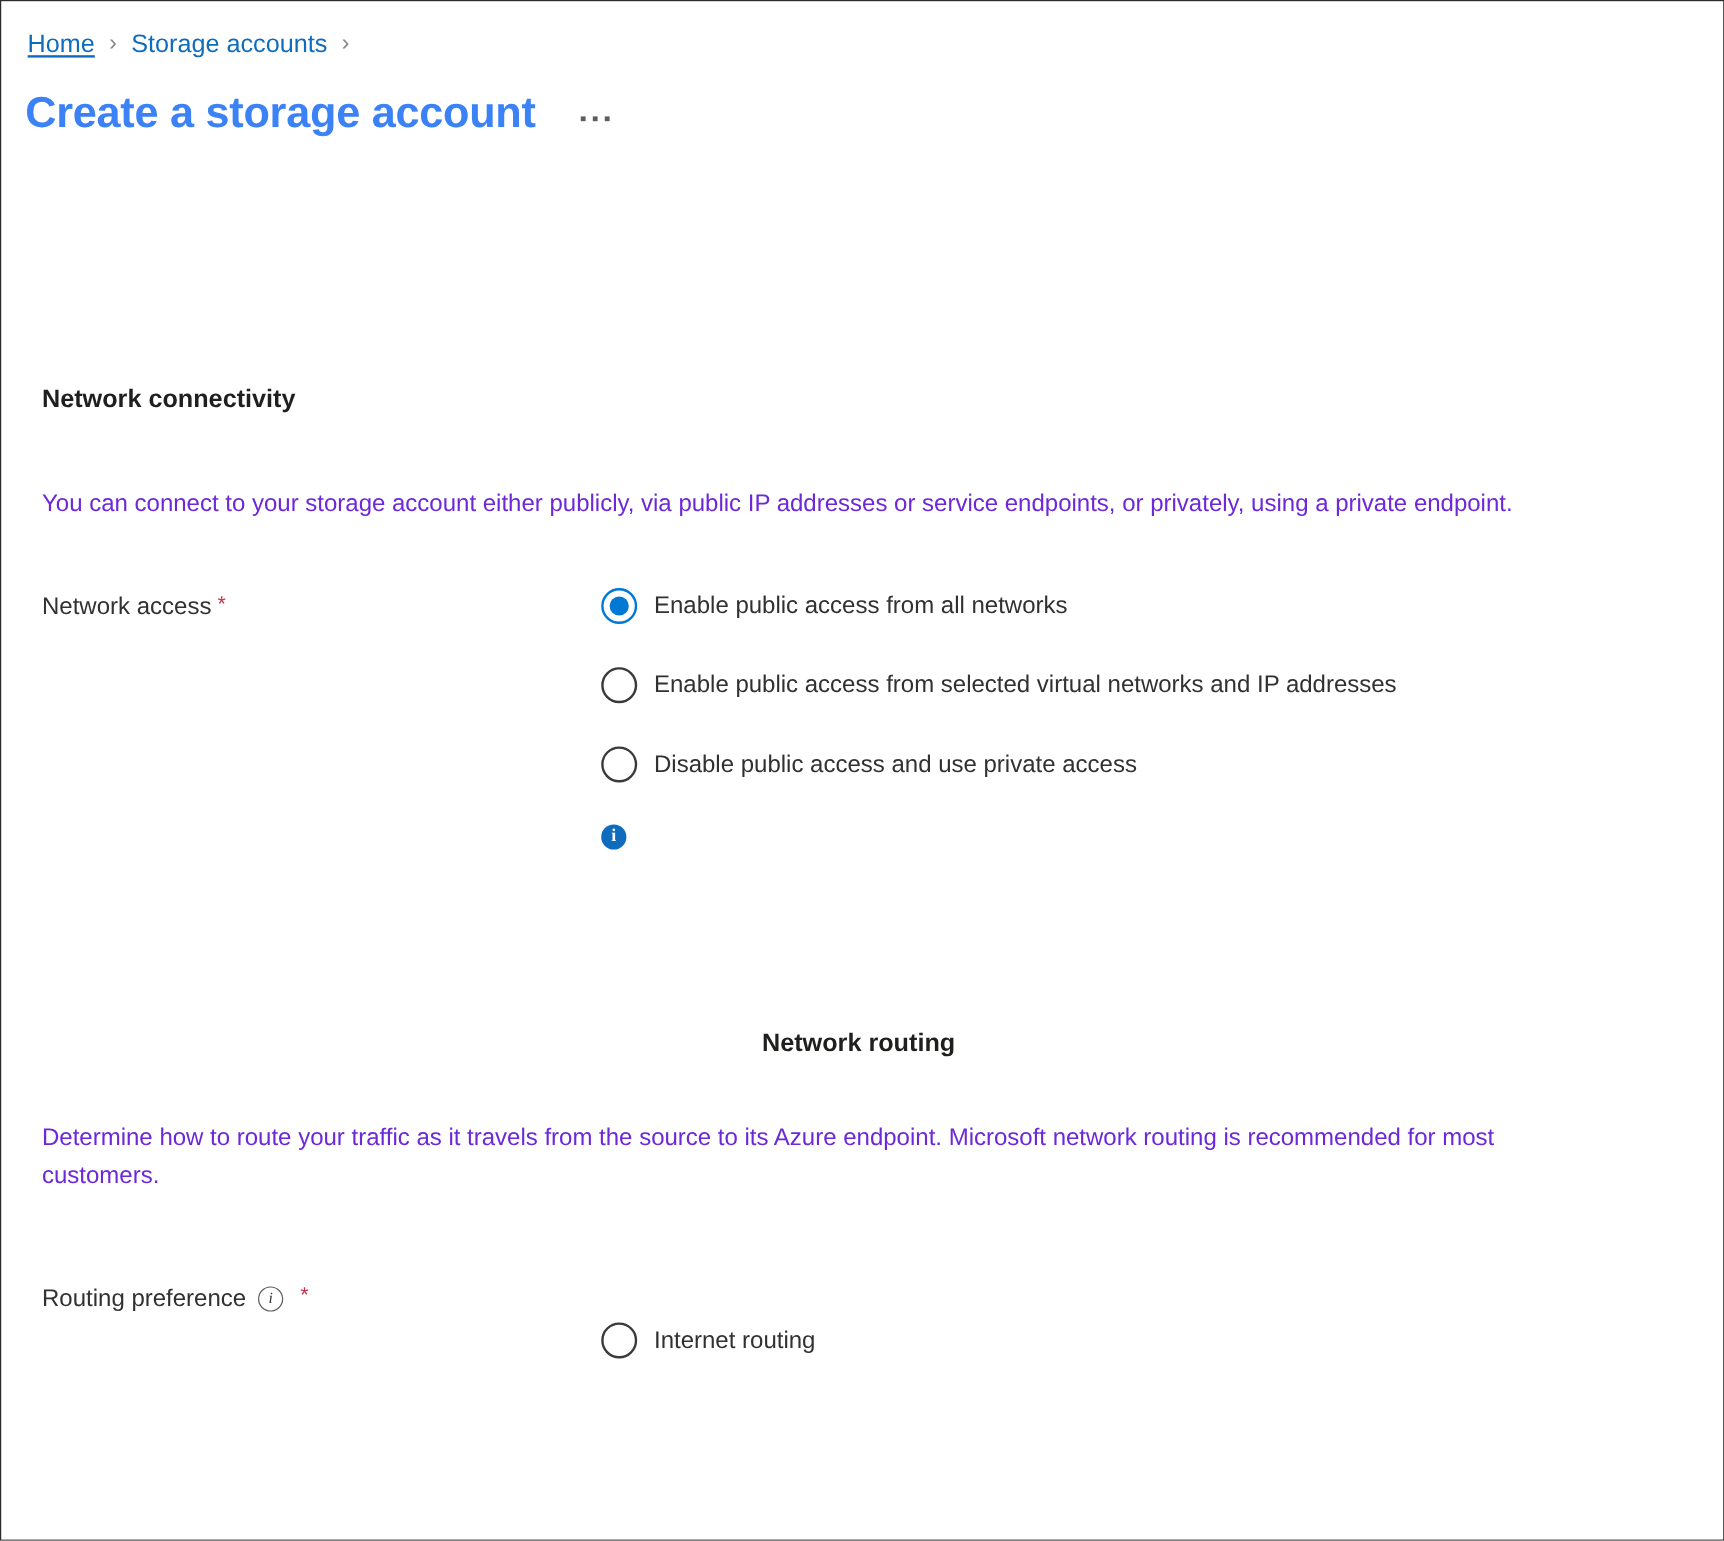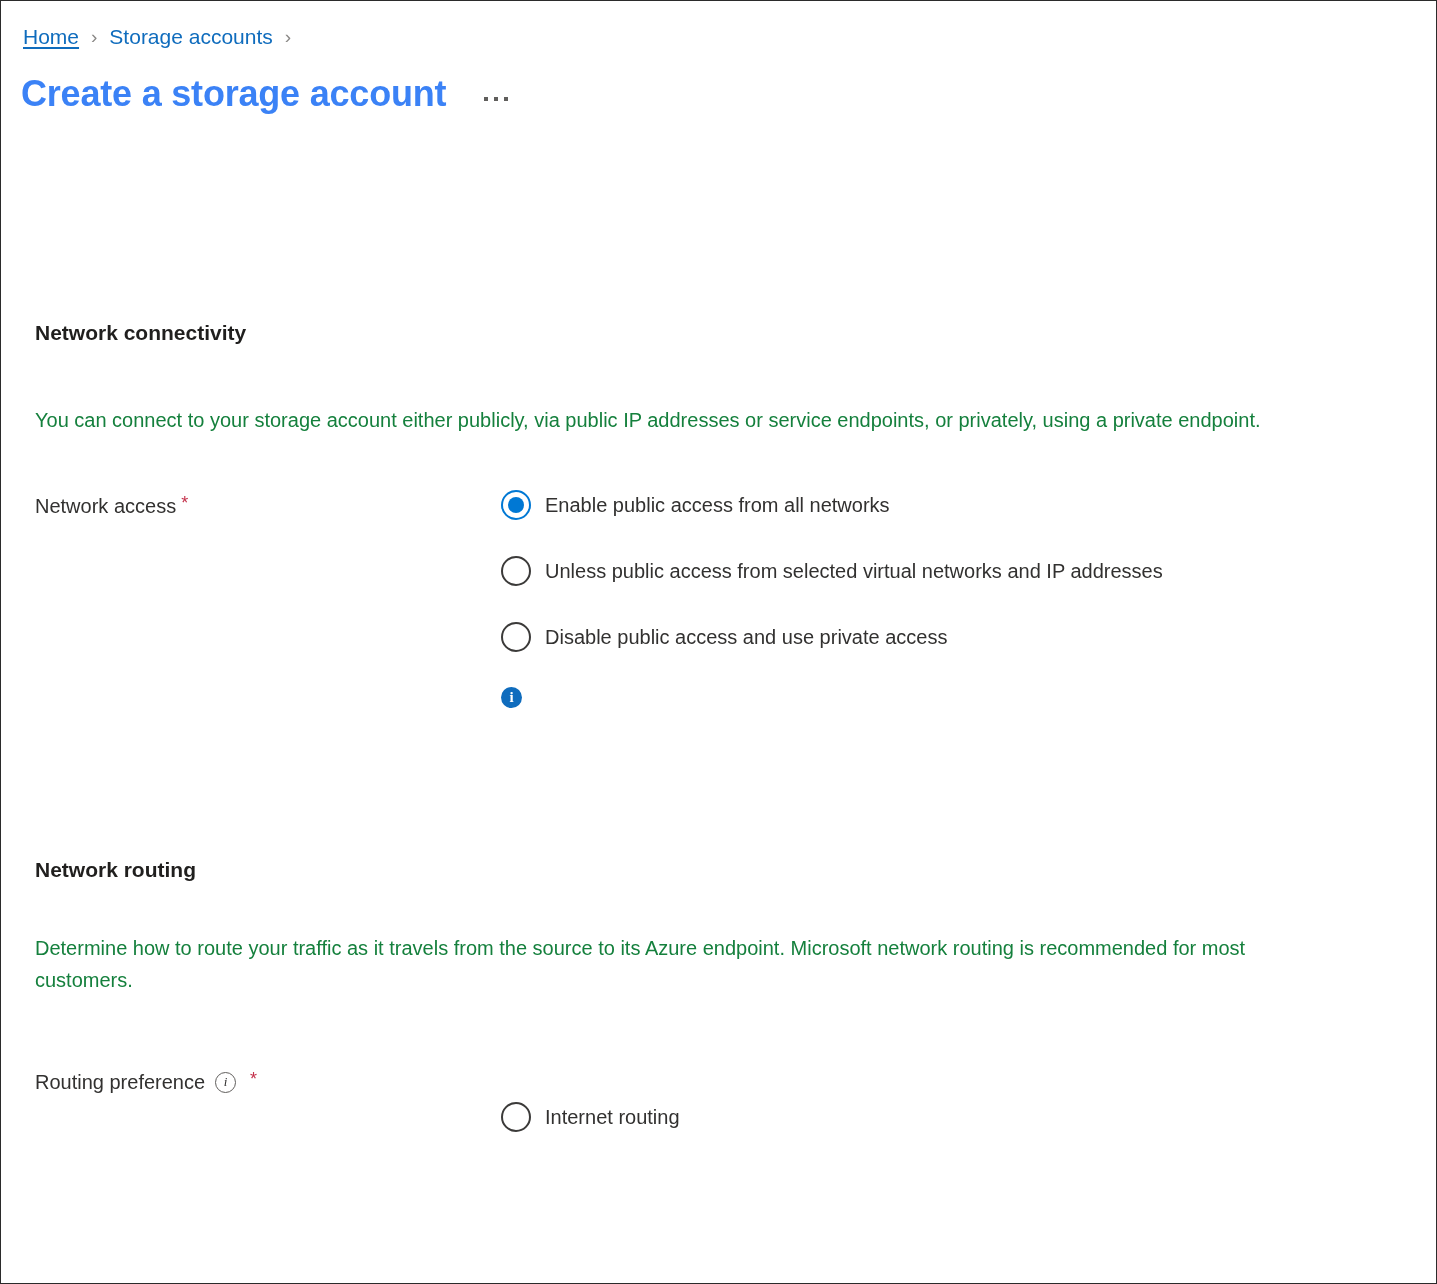--- a/index.html
+++ b/index.html
@@ -124,21 +124,21 @@
   .section-heading {
     font-size: 21px;
     font-weight: 700;
     color: #201f1e;
     margin: 0;
     line-height: 28px;
   }
   .section-desc {
     font-size: 20px;
     line-height: 32px;
-    color: #15803d;
+    color: #6d28d9;
     margin: 0;
     max-width: 1275px;
   }
 
   .field-row {
     display: flex;
     align-items: flex-start;
   }
   .field-label {
     width: 466px;
@@ -288,38 +288,38 @@
       </div>
       <div class="field-control">
 
         <div class="radio-item checked">
           <span class="radio-mark"></span>
           <span class="radio-label">Enable public access from all networks</span>
         </div>
 
         <div class="radio-item" style="margin-top:36px;">
           <span class="radio-mark"></span>
-          <span class="radio-label">Unless public access from selected virtual networks and IP addresses</span>
+          <span class="radio-label">Enable public access from selected virtual networks and IP addresses</span>
         </div>
 
         <div class="radio-item" style="margin-top:36px;">
           <span class="radio-mark"></span>
           <span class="radio-label">Disable public access and use private access</span>
         </div>
 
         <div class="info-msg" style="margin-top:30px;">
           <span class="info-filled">
               <span>i</span>
             </span>
         </div>
 
       </div>
     </div>
 
-    <h2 class="section-heading" style="margin-top:148px;">Network routing</h2>
+    <h2 class="section-heading" style="margin-top:148px;text-align:center;">Network routing</h2>
 
     <p class="section-desc" style="margin-top:48px;">Determine how to route your traffic as it travels from the source to its Azure endpoint. Microsoft network routing is recommended for most customers.</p>
 
     <div class="field-row" style="margin-top:70px;">
       <div class="field-label">
         <span>Routing preference</span>
         <span class="info-outline">
             <span>i</span>
           </span>
         <span class="req-star" style="margin-left:14px;">*</span>

